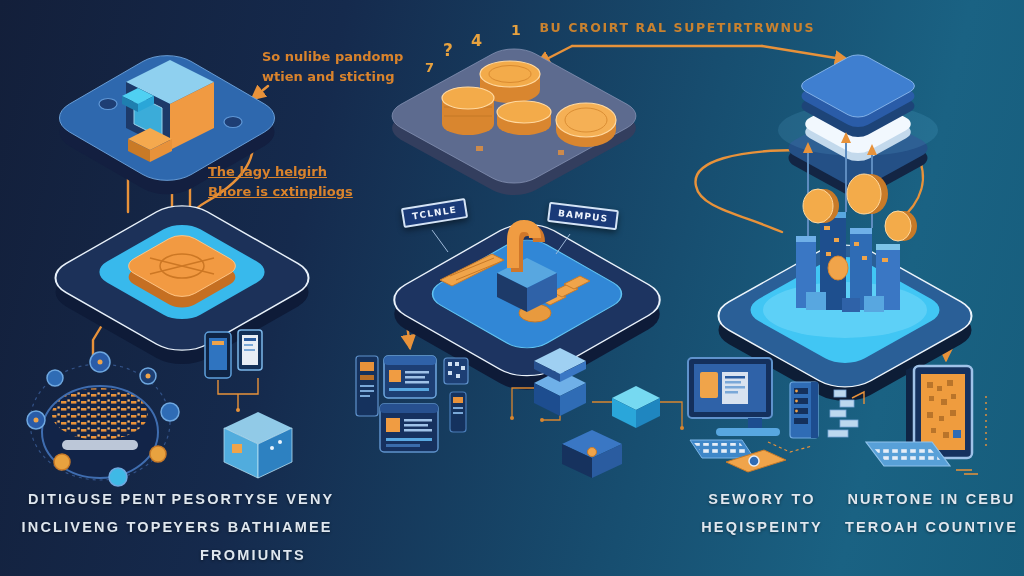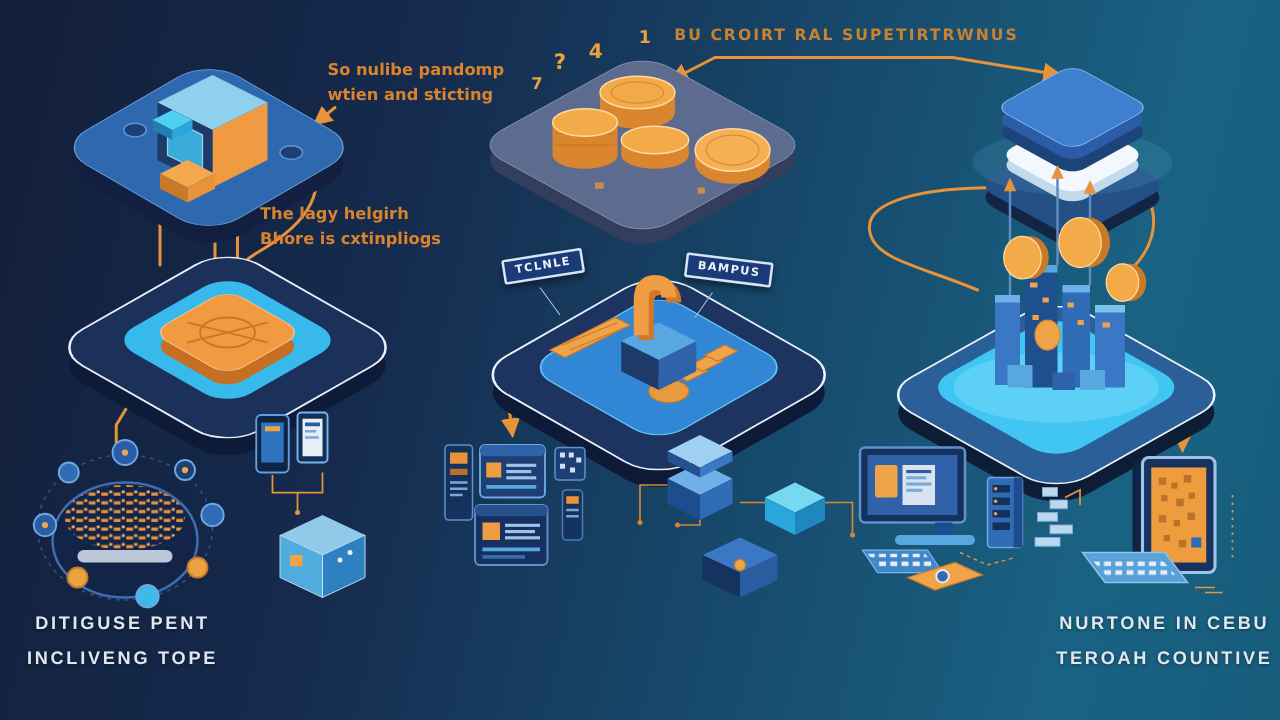--- a/index.html
+++ b/index.html
@@ -351,29 +351,34 @@
     <polygon points="866,442 932,442 950,466 884,466" fill="#58a0d8" stroke="#8fc2ec" stroke-width="1.2"></polygon>
     <polygon points="872,446 928,446 942,462 886,462" fill="url(#keys)"></polygon>
     <path d="M956 470 H972 M964 474 H978" stroke="#e8923a" stroke-width="1.3"></path>
   </g>
 </svg>
 
 <div class="hdr">BU CROIRT RAL SUPETIRTRWNUS</div>
 
 <div class="note" style="left:262px;top:47px;">So nulibe pandomp
 wtien and sticting</div>
-<div class="note" style="left:208px;top:162px;">The lagy helgirh
+<div class="note" style="left:208px;top:162px;text-decoration:underline;">The lagy helgirh
 Bhore is cxtinpliogs</div>
 
 <div class="badge badge-left">TCLNLE</div>
 <div class="badge badge-right">BAMPUS</div>
 
 <div class="sym s0">?</div>
 <div class="sym s1">4</div>
 <div class="sym s2">1</div>
 <div class="sym s3">7</div>
 
 <div class="lbl l1">DITIGUSE PENT
 INCLIVENG TOPE</div>
+<div class="lbl l2">PESORTYSE VENY
+YERS BATHIAMEE
+FROMIUNTS</div>
+<div class="lbl l5">SEWORY TO
+HEQISPEINTY</div>
 <div class="lbl l6">NURTONE IN CEBU
 TEROAH COUNTIVE</div>
 
 </div>
 
 </body></html>

